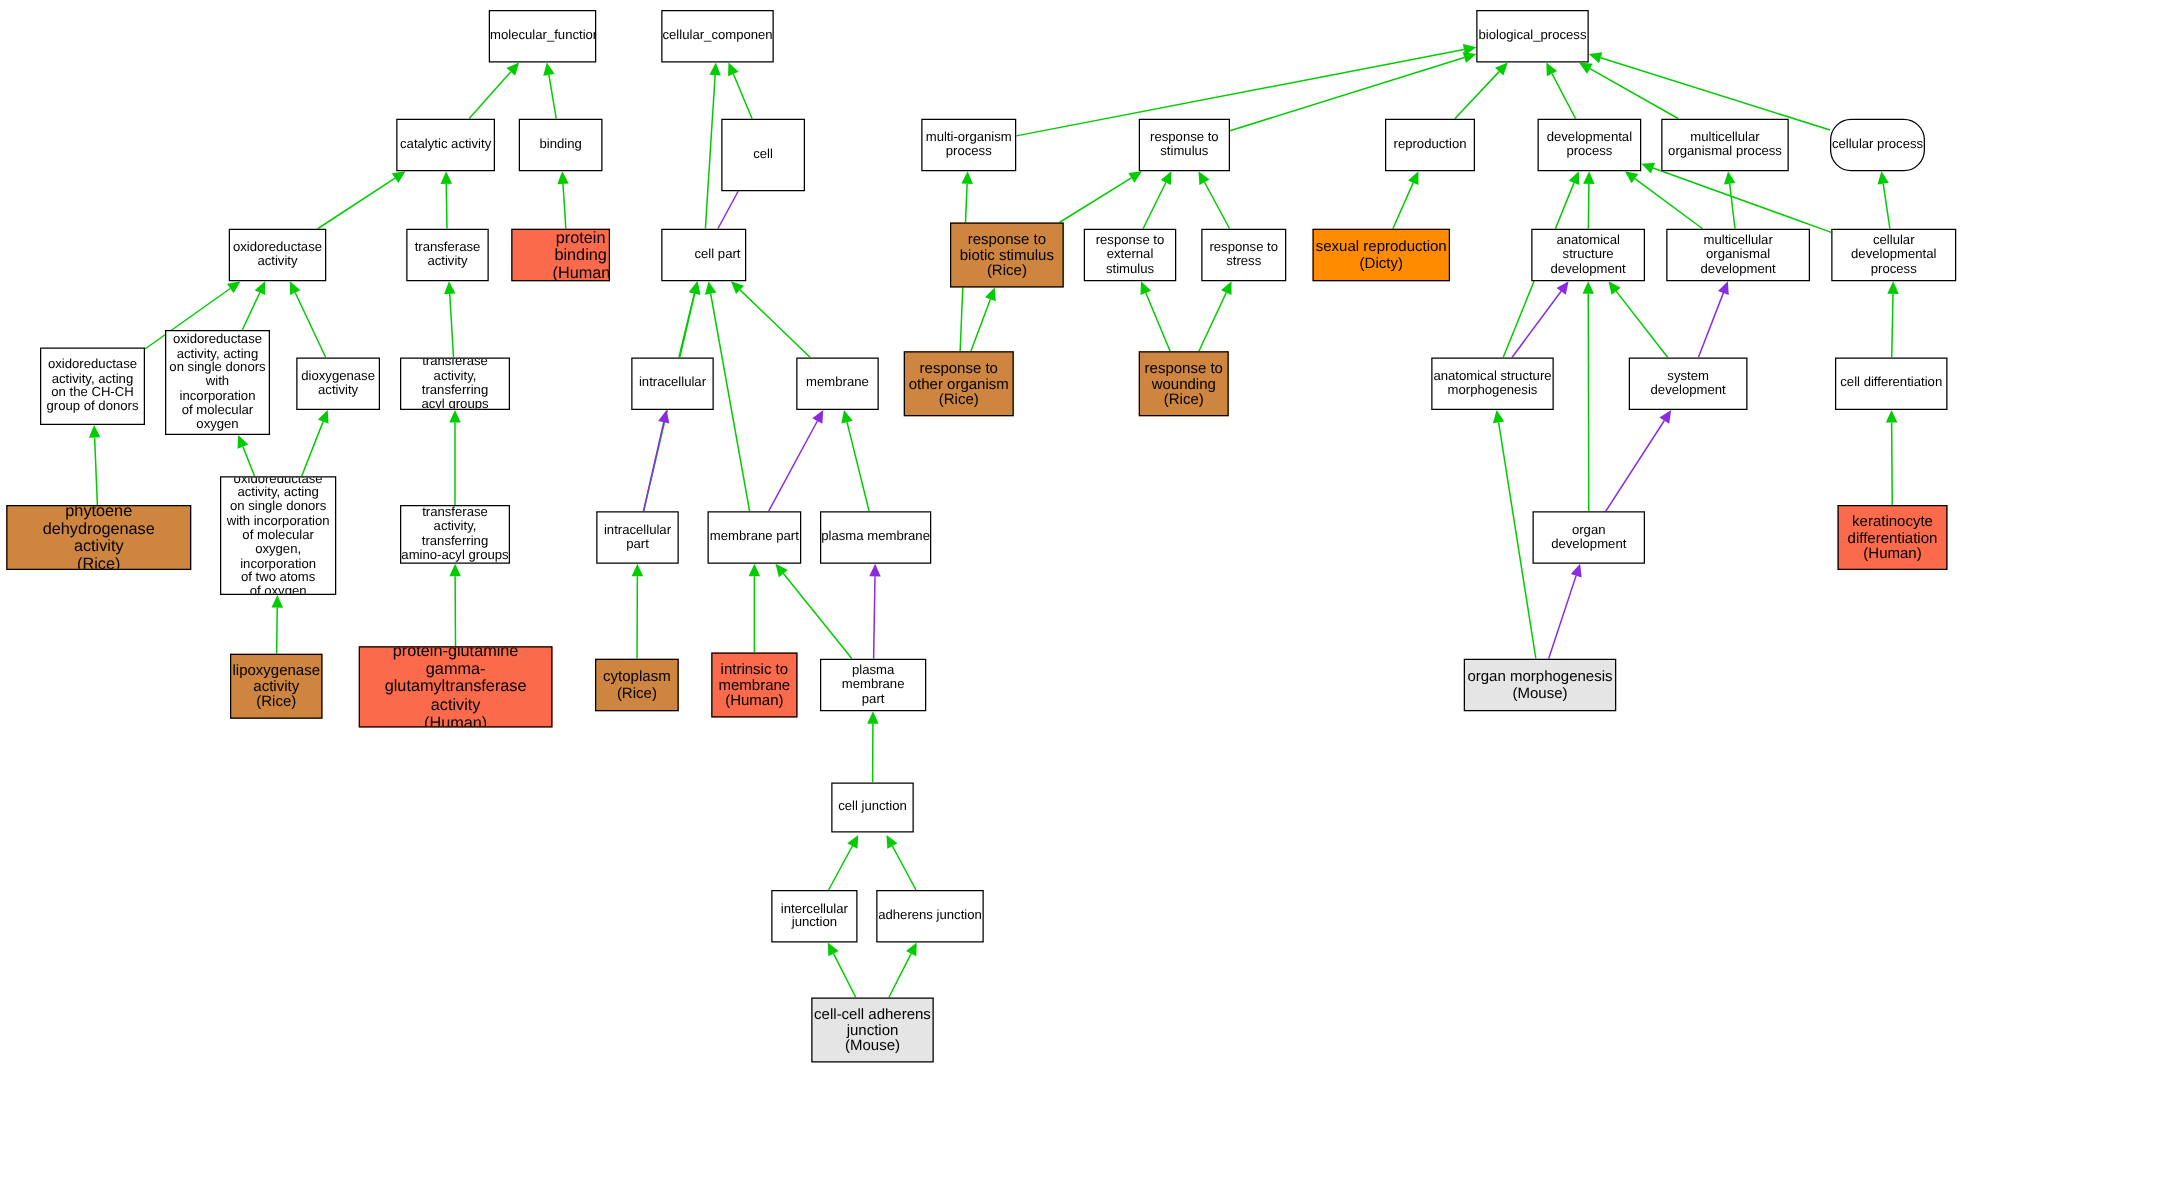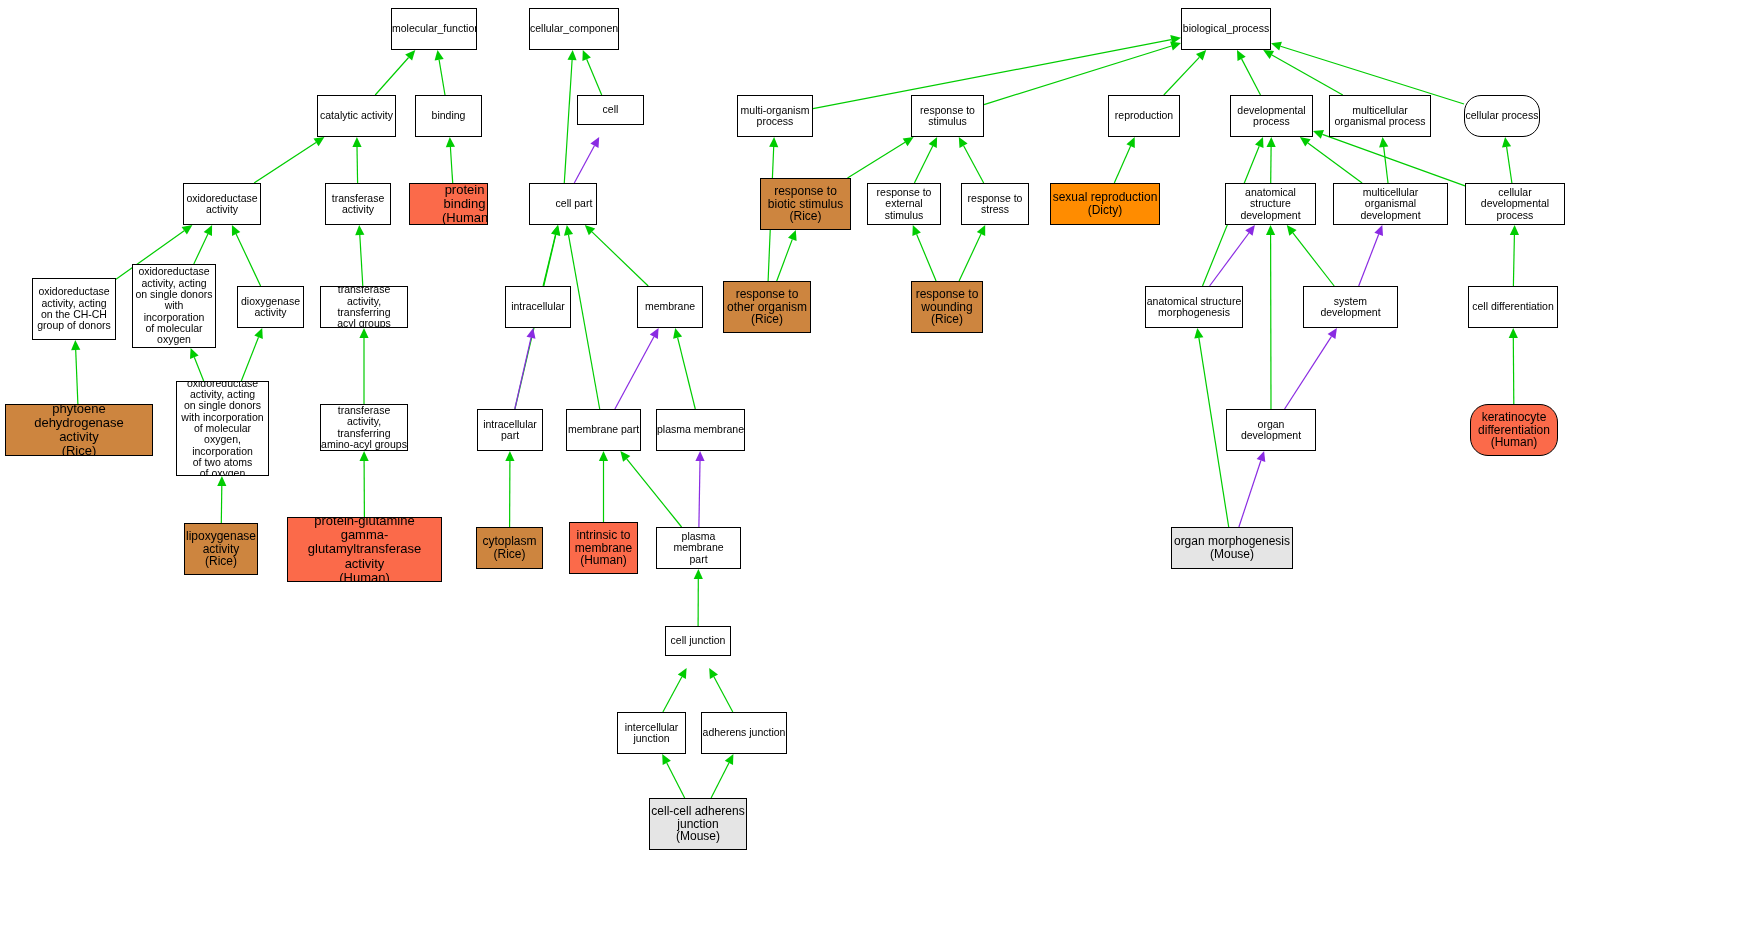--- a/index.html
+++ b/index.html
@@ -298,21 +298,21 @@
       </div>
       <div class="node fill-white plain" style="left: 1181px; top: 8px; width: 90px; height: 42px;">
         <span class="lbl">biological_process</span>
       </div>
       <div class="node fill-white plain" style="left: 317px; top: 95px; width: 79px; height: 42px;">
         <span class="lbl">catalytic activity</span>
       </div>
       <div class="node fill-white plain" style="left: 415px; top: 95px; width: 67px; height: 42px;">
         <span class="lbl">binding</span>
       </div>
-      <div class="node fill-white plain" style="left: 577px; top: 95px; width: 67px; height: 30px;">
+      <div class="node fill-white plain" style="left: 577px; top: 95px; width: 67px; height: 58px;">
         <span class="lbl">cell</span>
       </div>
       <div class="node fill-white plain" style="left: 737px; top: 95px; width: 76px; height: 42px;">
         <span class="lbl">multi-organism
 process</span>
       </div>
       <div class="node fill-white plain" style="left: 911px; top: 95px; width: 73px; height: 42px;">
         <span class="lbl">response to
 stimulus</span>
       </div>
@@ -446,21 +446,21 @@
       <div class="node fill-white plain" style="left: 477px; top: 409px; width: 66px; height: 42px;">
         <span class="lbl">intracellular
 part</span>
       </div>
       <div class="node fill-white plain" style="left: 566px; top: 409px; width: 75px; height: 42px;">
         <span class="lbl">membrane part</span>
       </div>
       <div class="node fill-white plain" style="left: 656px; top: 409px; width: 89px; height: 42px;">
         <span class="lbl">plasma membrane</span>
       </div>
-      <div class="node fill-salmon gene small" style="left: 1470px; top: 404px; width: 88px; height: 52px; border-radius: 18px;">
+      <div class="node fill-salmon gene small" style="left: 1470px; top: 404px; width: 88px; height: 52px;">
         <span class="lbl">keratinocyte
 differentiation
 (Human)</span>
       </div>
       <div class="node fill-white plain" style="left: 1226px; top: 409px; width: 90px; height: 42px;">
         <span class="lbl">organ development</span>
       </div>
       <div class="node fill-brown gene small" style="left: 184px; top: 523px; width: 74px; height: 52px;">
         <span class="lbl">lipoxygenase
 activity
@@ -482,21 +482,21 @@
 (Human)</span>
       </div>
       <div class="node fill-white plain" style="left: 656px; top: 527px; width: 85px; height: 42px;">
         <span class="lbl">plasma membrane
 part</span>
       </div>
       <div class="node fill-lightblue gene small" style="left: 1171px; top: 527px; width: 122px; height: 42px;">
         <span class="lbl">organ morphogenesis
 (Mouse)</span>
       </div>
-      <div class="node fill-white plain" style="left: 665px; top: 626px; width: 66px; height: 30px;">
+      <div class="node fill-white plain" style="left: 665px; top: 626px; width: 66px; height: 40px;">
         <span class="lbl">cell junction</span>
       </div>
       <div class="node fill-white plain" style="left: 617px; top: 712px; width: 69px; height: 42px;">
         <span class="lbl">intercellular
 junction</span>
       </div>
       <div class="node fill-white plain" style="left: 701px; top: 712px; width: 86px; height: 42px;">
         <span class="lbl">adherens junction</span>
       </div>
       <div class="node fill-lightblue gene small" style="left: 649px; top: 798px; width: 98px; height: 52px;">

